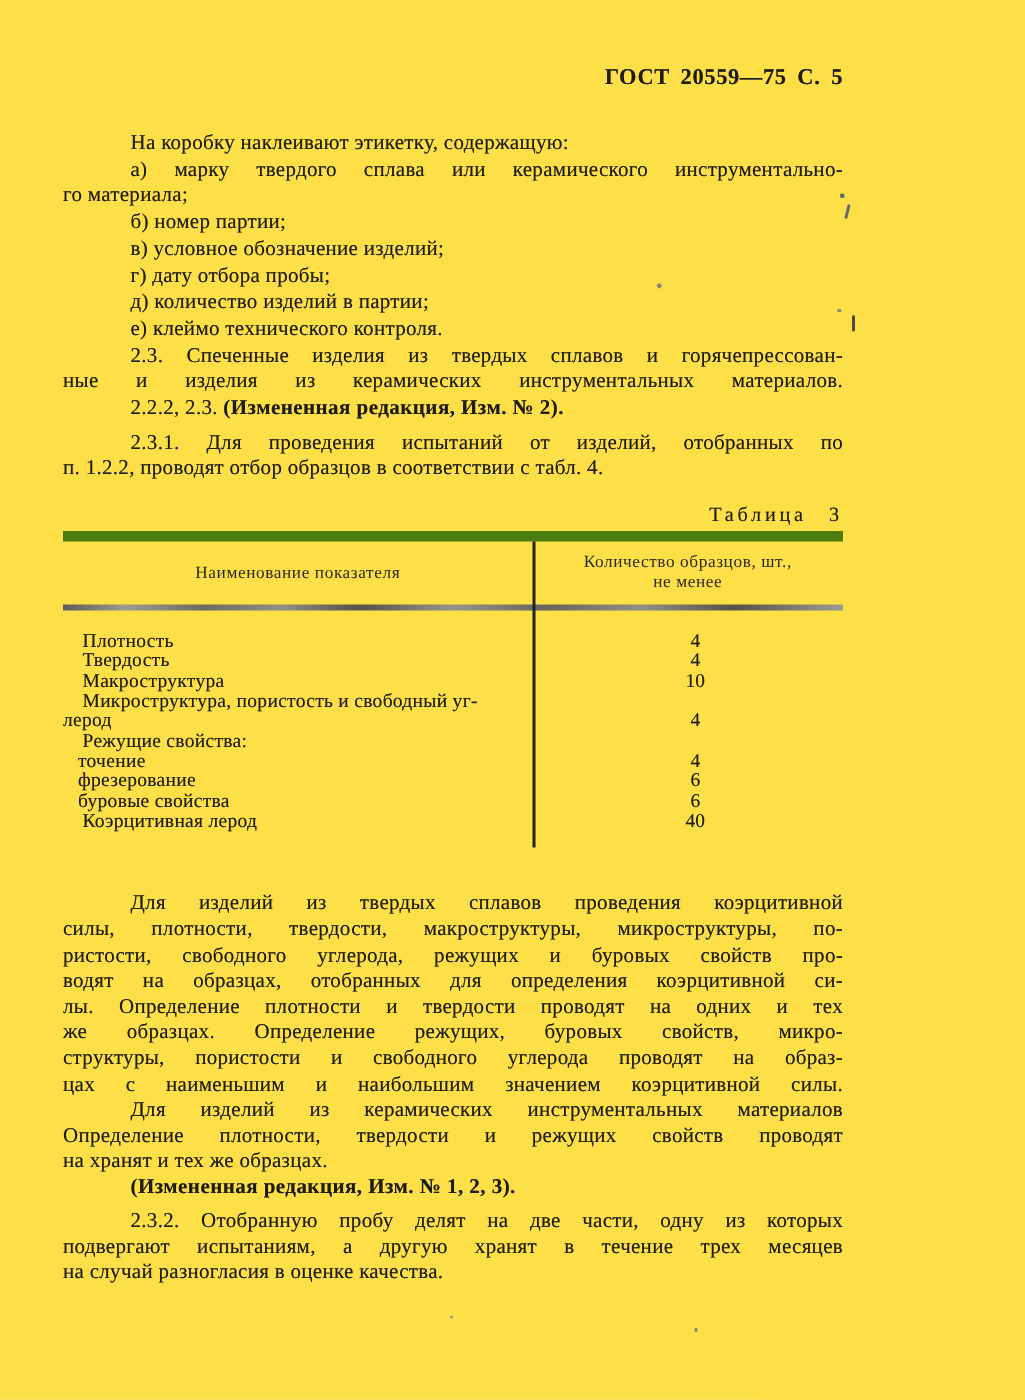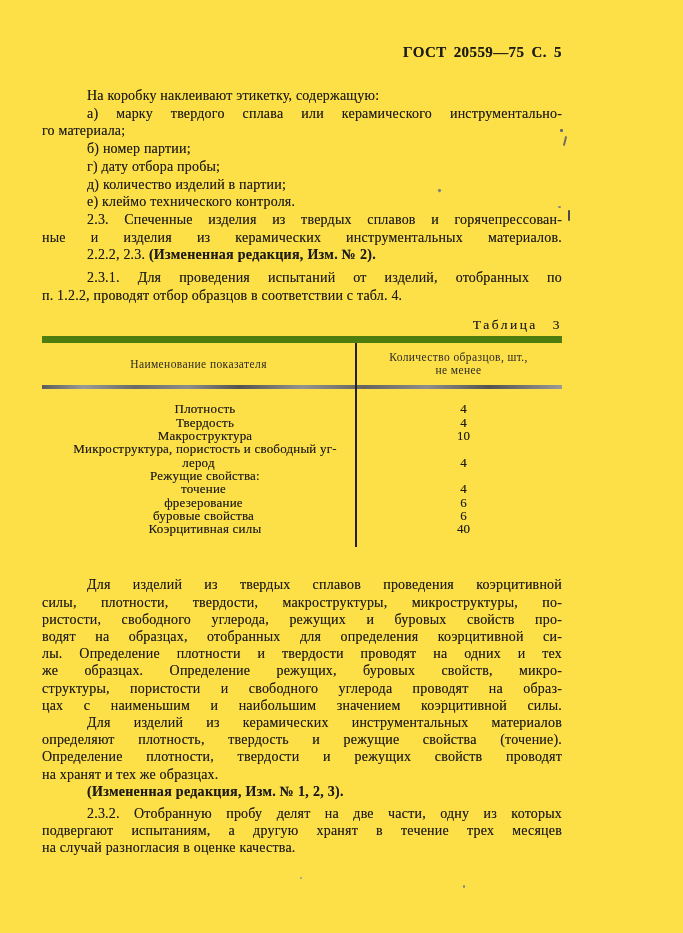--- a/index.html
+++ b/index.html
@@ -54,21 +54,21 @@
   }
   .thead .hcell { text-align: center; white-space: pre-line; }
   .midrule {
     height: 4px;
     background: linear-gradient(90deg,#5c5c5a 0%,#9a9a96 8%,#6a6a66 18%,#8d8d89 28%,#55534f 38%,#94948f 50%,#66645f 62%,#8e8e8a 74%,#55534f 86%,#9a9a96 100%);
   }
   .tbody {
     padding: 13px 0 12px 0;
     font-size: 13px; line-height: 13.3px;
   }
-  .trow { display: grid; grid-template-columns: 313px 1fr; text-align: center; }
+  .trow { display: grid; grid-template-columns: 313px 1fr; }
   .tcell.name {
     white-space: pre-line; text-indent: 13px; letter-spacing: 0.2px;
     text-shadow: 0 0 0.3px rgba(30,28,25,.5);
   }
   .trow.sub .tcell.name { text-indent: 10px; }
   .tcell.val {
     display: flex; justify-content: center; align-items: flex-start;
     padding-left: 10px;
     text-shadow: 0 0 0.3px rgba(30,28,25,.5);
   }
@@ -95,20 +95,21 @@
     <div class="textblock top">
 
         <div class="line indent"><span class="p"></span><span class="t">На коробку наклеивают этикетку, содержащую:</span></div>
 
         <div class="line indent just"><span class="p"></span><span class="t">а) марку твердого сплава или керамического инструментально-</span></div>
 
         <div class="line"><span class="p"></span><span class="t">го материала;</span></div>
 
         <div class="line indent"><span class="p"></span><span class="t">б) номер партии;</span></div>
 
+        <div class="line indent"><span class="p"></span><span class="t">в) условное обозначение изделий;</span></div>
 
         <div class="line indent"><span class="p"></span><span class="t">г) дату отбора пробы;</span></div>
 
         <div class="line indent"><span class="p"></span><span class="t">д) количество изделий в партии;</span></div>
 
         <div class="line indent"><span class="p"></span><span class="t">е) клеймо технического контроля.</span></div>
 
         <div class="line indent just"><span class="p"></span><span class="t">2.3. Спеченные изделия из твердых сплавов и горячепрессован-</span></div>
 
         <div class="line just"><span class="p"></span><span class="t">ные и изделия из керамических инструментальных материалов.</span></div>
@@ -167,21 +168,21 @@
             <div class="tcell name">фрезерование</div>
             <div class="tcell val">6</div>
           </div>
 
           <div class="trow sub">
             <div class="tcell name">буровые свойства</div>
             <div class="tcell val">6</div>
           </div>
 
           <div class="trow main">
-            <div class="tcell name">Коэрцитивная силы</div>
+            <div class="tcell name">Коэрцитивная лерод</div>
             <div class="tcell val">40</div>
           </div>
         </div>
     </div>
 
     <div class="textblock bottom">
 
         <div class="line indent just"><span class="p"></span><span class="t">Для изделий из твердых сплавов проведения коэрцитивной</span></div>
 
         <div class="line just"><span class="p"></span><span class="t">силы, плотности, твердости, макроструктуры, микроструктуры, по-</span></div>
@@ -193,21 +194,20 @@
         <div class="line just"><span class="p"></span><span class="t">лы. Определение плотности и твердости проводят на одних и тех</span></div>
 
         <div class="line just"><span class="p"></span><span class="t">же образцах. Определение режущих, буровых свойств, микро-</span></div>
 
         <div class="line just"><span class="p"></span><span class="t">структуры, пористости и свободного углерода проводят на образ-</span></div>
 
         <div class="line just"><span class="p"></span><span class="t">цах с наименьшим и наибольшим значением коэрцитивной силы.</span></div>
 
         <div class="line indent just"><span class="p"></span><span class="t">Для изделий из керамических инструментальных материалов</span></div>
 
-        <div class="line just"><span class="p"></span><span class="t">определяют плотность, твердость и режущие свойства (точение).</span></div>
 
         <div class="line just"><span class="p"></span><span class="t">Определение плотности, твердости и режущих свойств проводят</span></div>
 
         <div class="line"><span class="p"></span><span class="t">на хранят и тех же образцах.</span></div>
 
         <div class="line indent bold"><span class="p"></span><span class="t">(Измененная редакция, Изм. № 1, 2, 3).</span></div>
 
         <div class="line indent just gap"><span class="p"></span><span class="t">2.3.2. Отобранную пробу делят на две части, одну из которых</span></div>
 
         <div class="line just"><span class="p"></span><span class="t">подвергают испытаниям, а другую хранят в течение трех месяцев</span></div>

